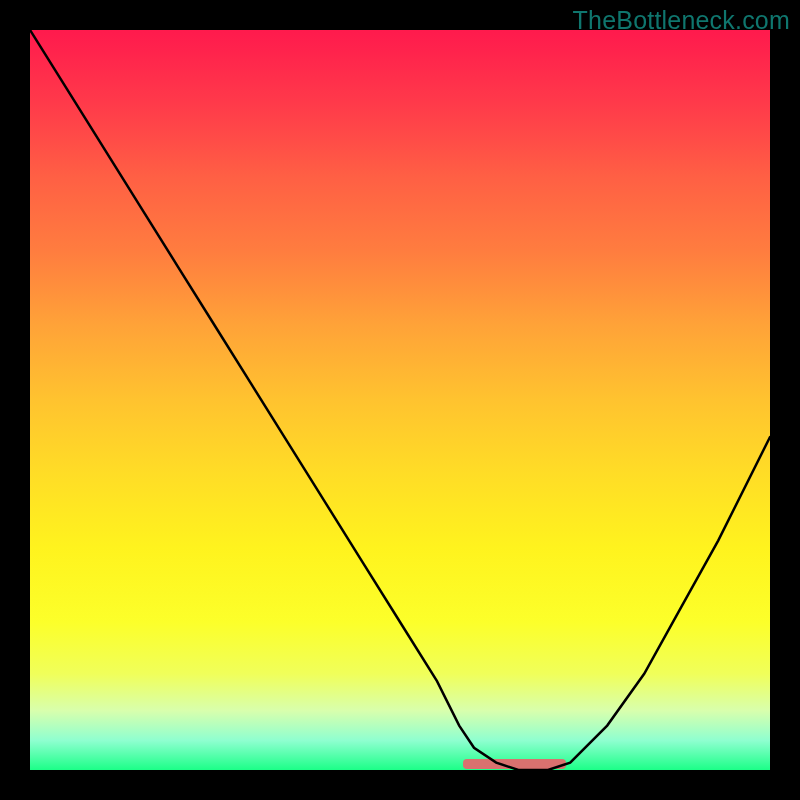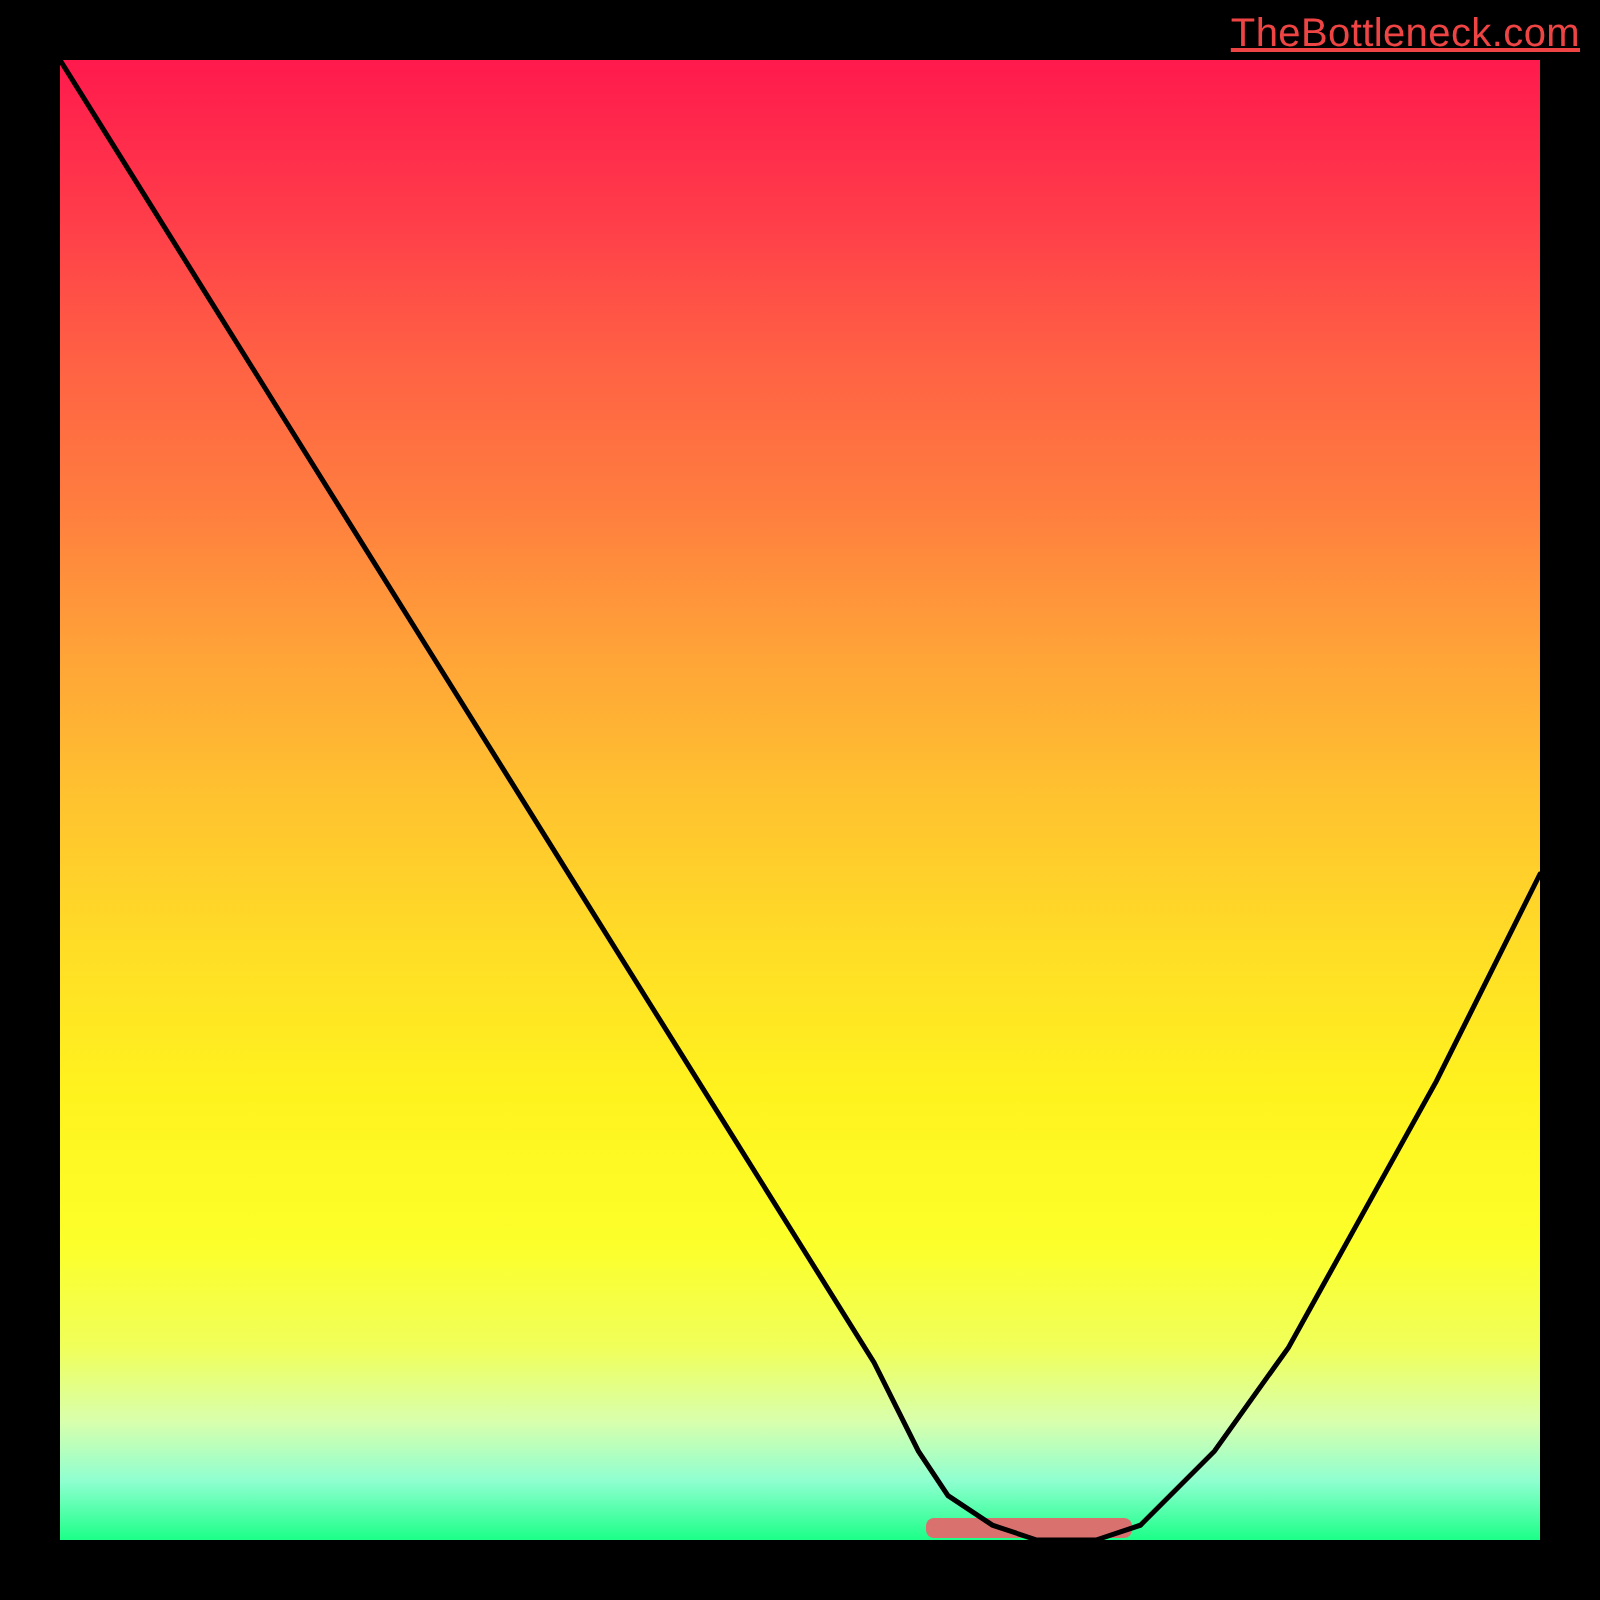--- a/index.html
+++ b/index.html
@@ -8,26 +8,25 @@
     height: 800px;
     background: #000;
     position: relative;
     overflow: hidden;
     font-family: Arial, sans-serif;
   }
   .watermark {
     position: absolute;
     top: 6px;
     right: 10px;
-    color: #ef4444;
-    font-size: 20px;
+    color: #0f766e;
+    font-size: 25px;
     font-weight: 500;
     z-index: 10;
     letter-spacing: 0.2px;
-    text-decoration: underline;
   }
   .plot-area {
     position: absolute;
     left: 30px;
     top: 30px;
     width: 740px;
     height: 740px;
   }
   .gradient {
     position: absolute;

